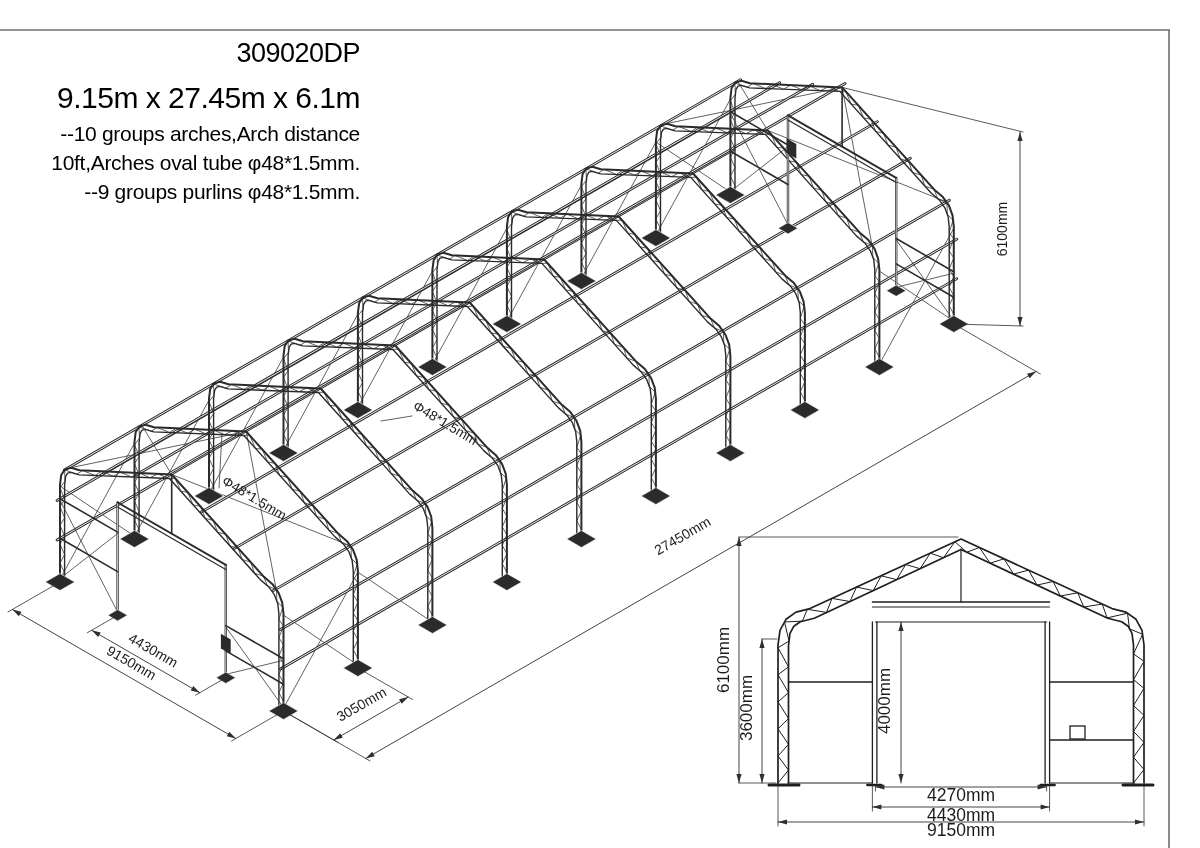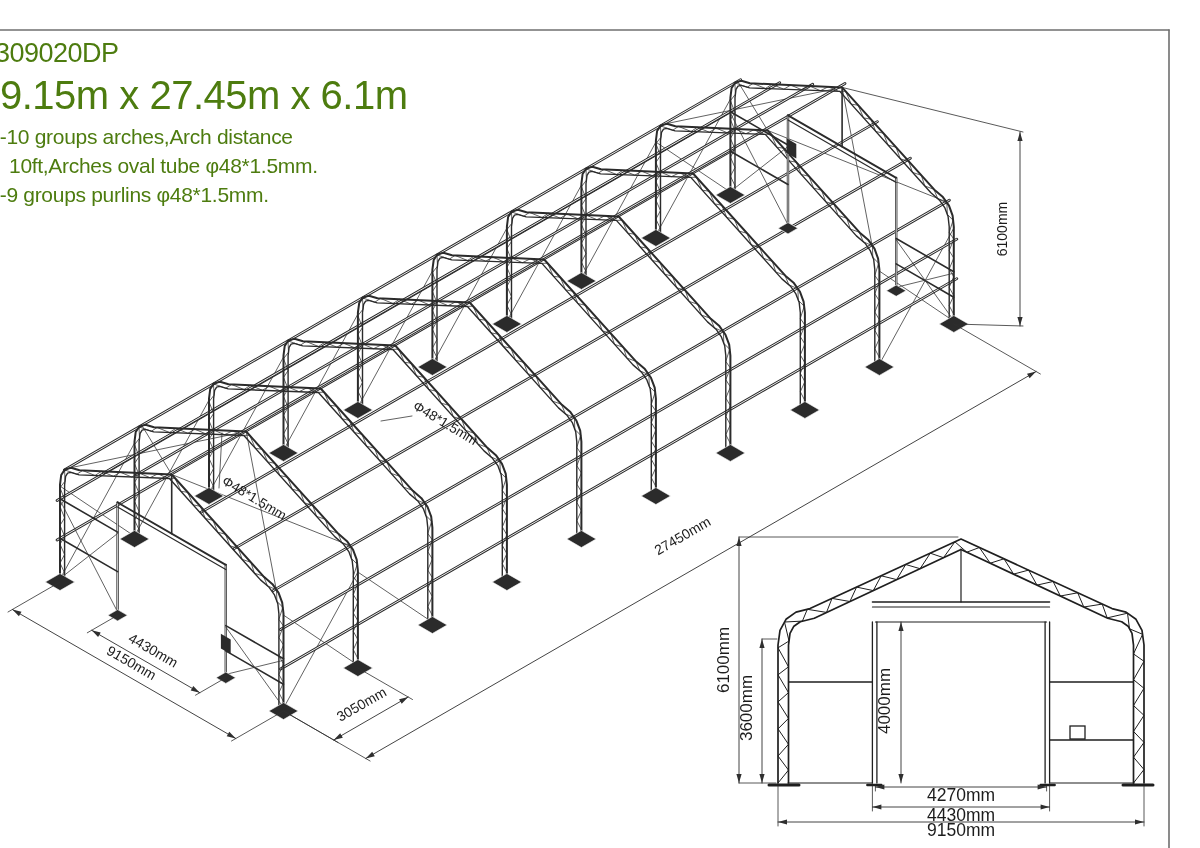--- a/index.html
+++ b/index.html
@@ -1,22 +1,22 @@
 <!DOCTYPE html>
 <html><head>
 <meta charset="utf-8">
 <style>
   html,body{margin:0;padding:0;background:#fff;}
   #sheet{position:relative;width:1200px;height:848px;background:#fff;overflow:hidden;
          font-family:"Liberation Sans",sans-serif;}
   #cad{position:absolute;left:0;top:0;}
-  .titleblock{position:absolute;left:0;top:38px;color:#4d7c0f;width:360px;}
+  .titleblock{position:absolute;left:0;top:38px;color:#000000;width:360px;text-align:right;}
   .titleblock div{white-space:nowrap;}
   .t-model{font-size:27px;letter-spacing:-0.5px;margin-left:-5px;}
-  .t-size{font-size:40px;letter-spacing:-0.5px;margin-top:4px;}
+  .t-size{font-size:30px;letter-spacing:-0.5px;margin-top:12px;}
   .t-note{font-size:21px;letter-spacing:-0.3px;margin-top:5px;}
   .t-note.n1{margin-left:-7px;margin-top:7px;}
   .t-note.n2{margin-left:9px;}
   .t-note.n3{margin-left:-7px;}
   svg text{font-family:"Liberation Sans",sans-serif;fill:#1c1c1c;}
 </style>
 </head>
 <body>
 
 <div id="sheet">

